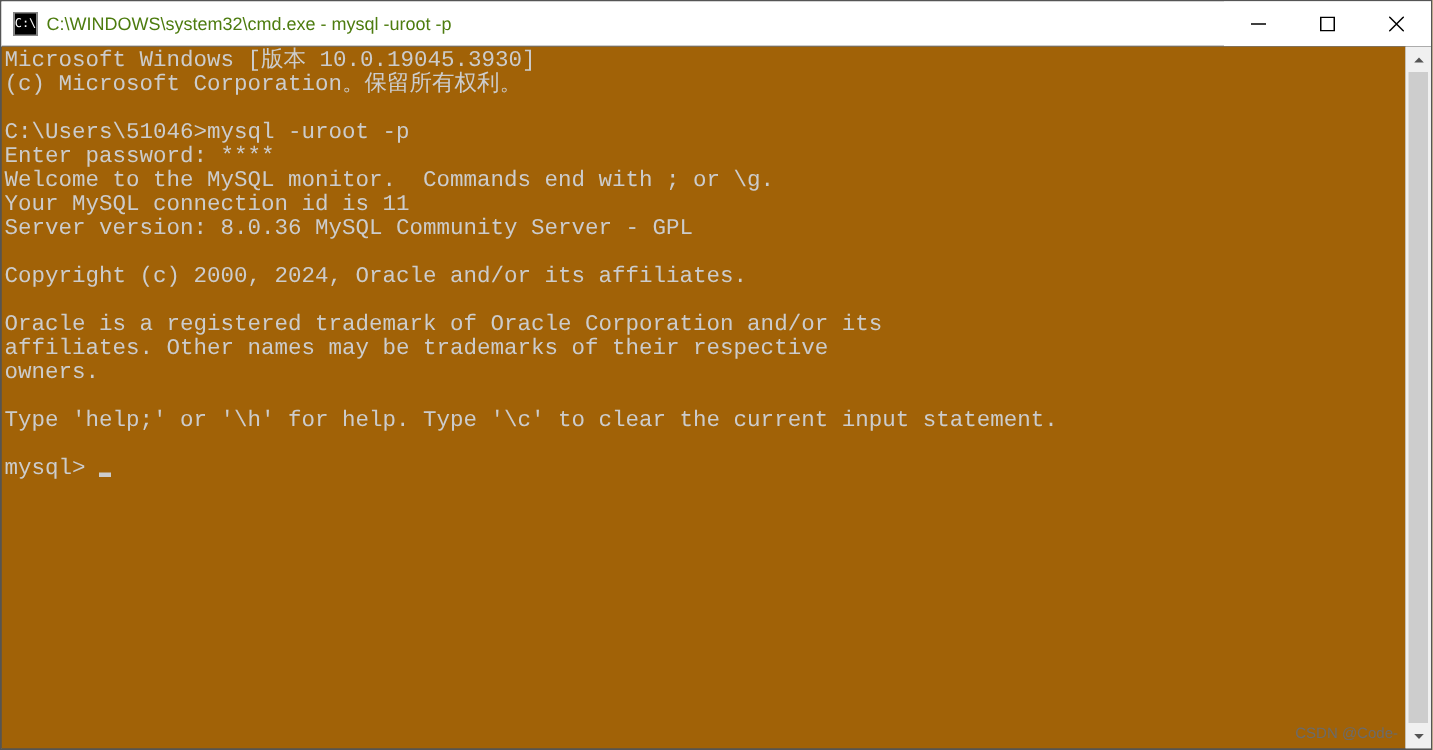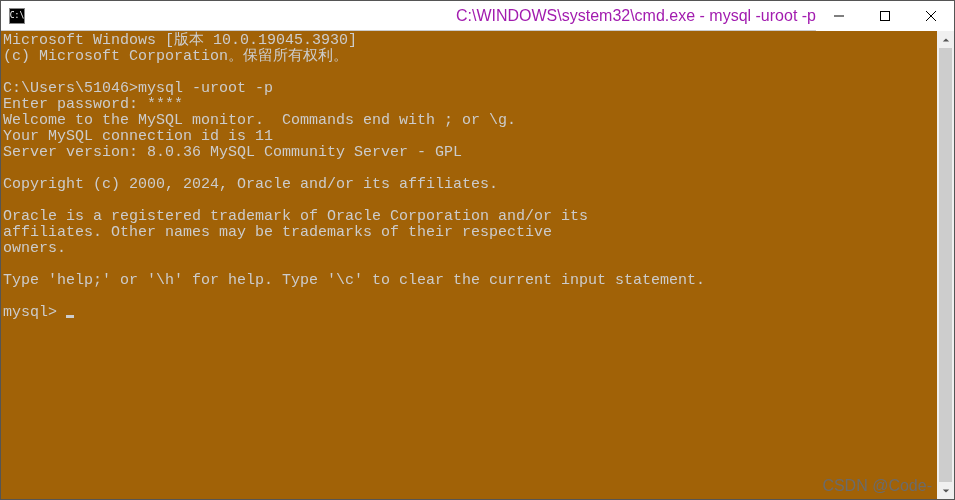--- a/index.html
+++ b/index.html
@@ -28,23 +28,23 @@
     margin: 0 6px 0 8px;
     background: #000;
     color: #fff;
     font-size: 8px;
     font-family: Consolas, monospace;
     display: flex; align-items: center; justify-content: center;
     border: 1px solid #888;
   }
   .titlebar-text {
     flex: 1;
-    font-size: 16px;
-    color: #a21caf;
-    white-space: nowrap; overflow: hidden; text-overflow: ellipsis; text-align: right;
+    font-size: 12px;
+    color: #4d7c0f;
+    white-space: nowrap; overflow: hidden; text-overflow: ellipsis;
   }
   .win-controls { display: flex; height: 100%; }
   .win-btn {
     width: 46px; height: 30px;
     display: flex; align-items: center; justify-content: center;
     font-family: "Segoe UI Symbol", sans-serif;
     font-size: 10px; color: #000;
     background: #fff;
   }
   .win-btn svg { width: 10px; height: 10px; }
@@ -86,21 +86,21 @@
   .sb-btn svg { width: 8px; height: 8px; fill: #555; }
   .sb-track { flex: 1; background: #f0f0f0; position: relative; }
   .sb-thumb {
     position: absolute; top: 0; left: 2px; right: 2px;
     height: 100%;
     background: #cdcdcd;
   }
   .watermark {
     position: absolute;
     right: 22px; bottom: 4px;
-    font-size: 16px;
+    font-size: 10px;
     color: #6b6b6b;
     font-family: Arial, sans-serif;
     pointer-events: none;
   }
 </style>
 </head>
 <body>
 
 <div class="window">
 

